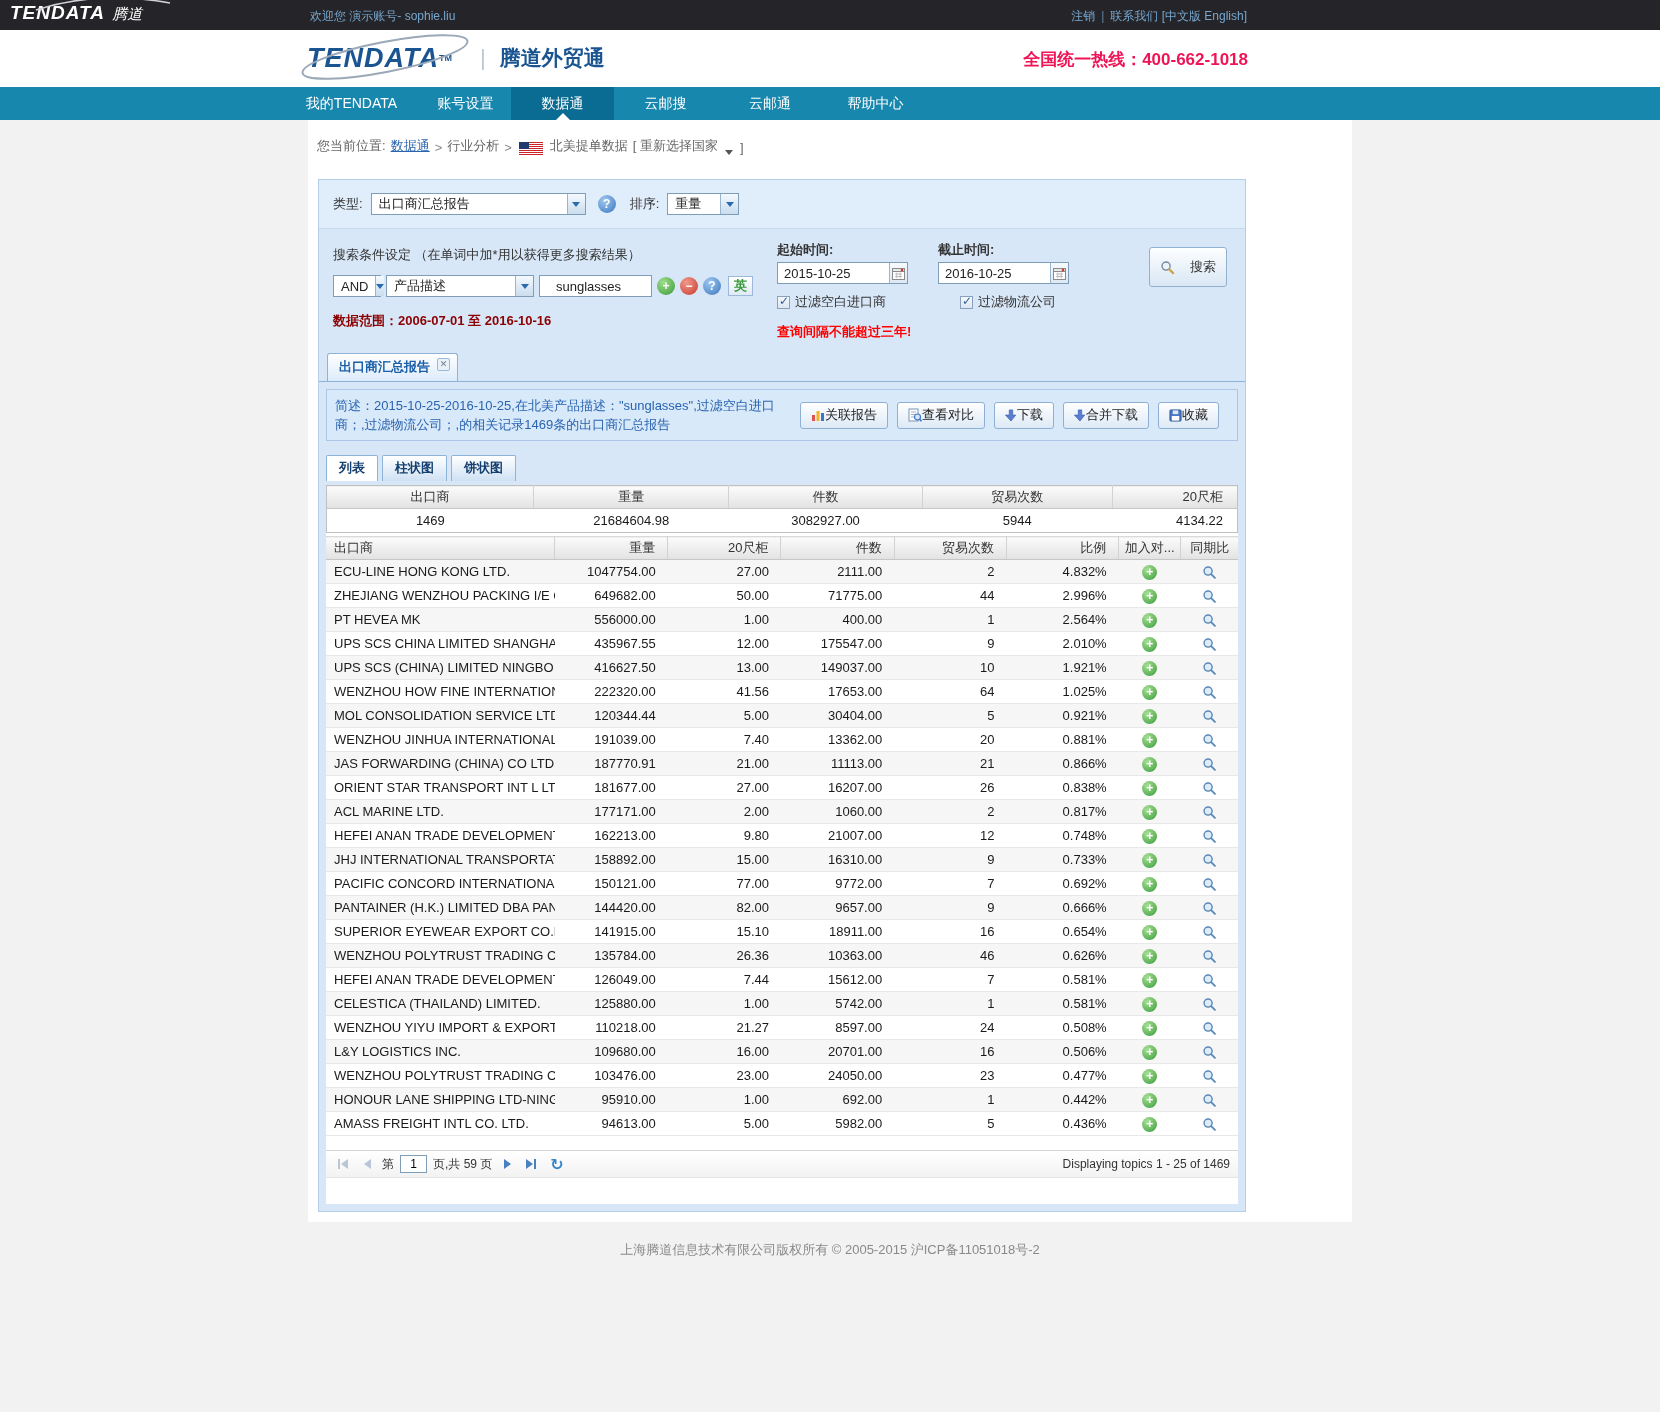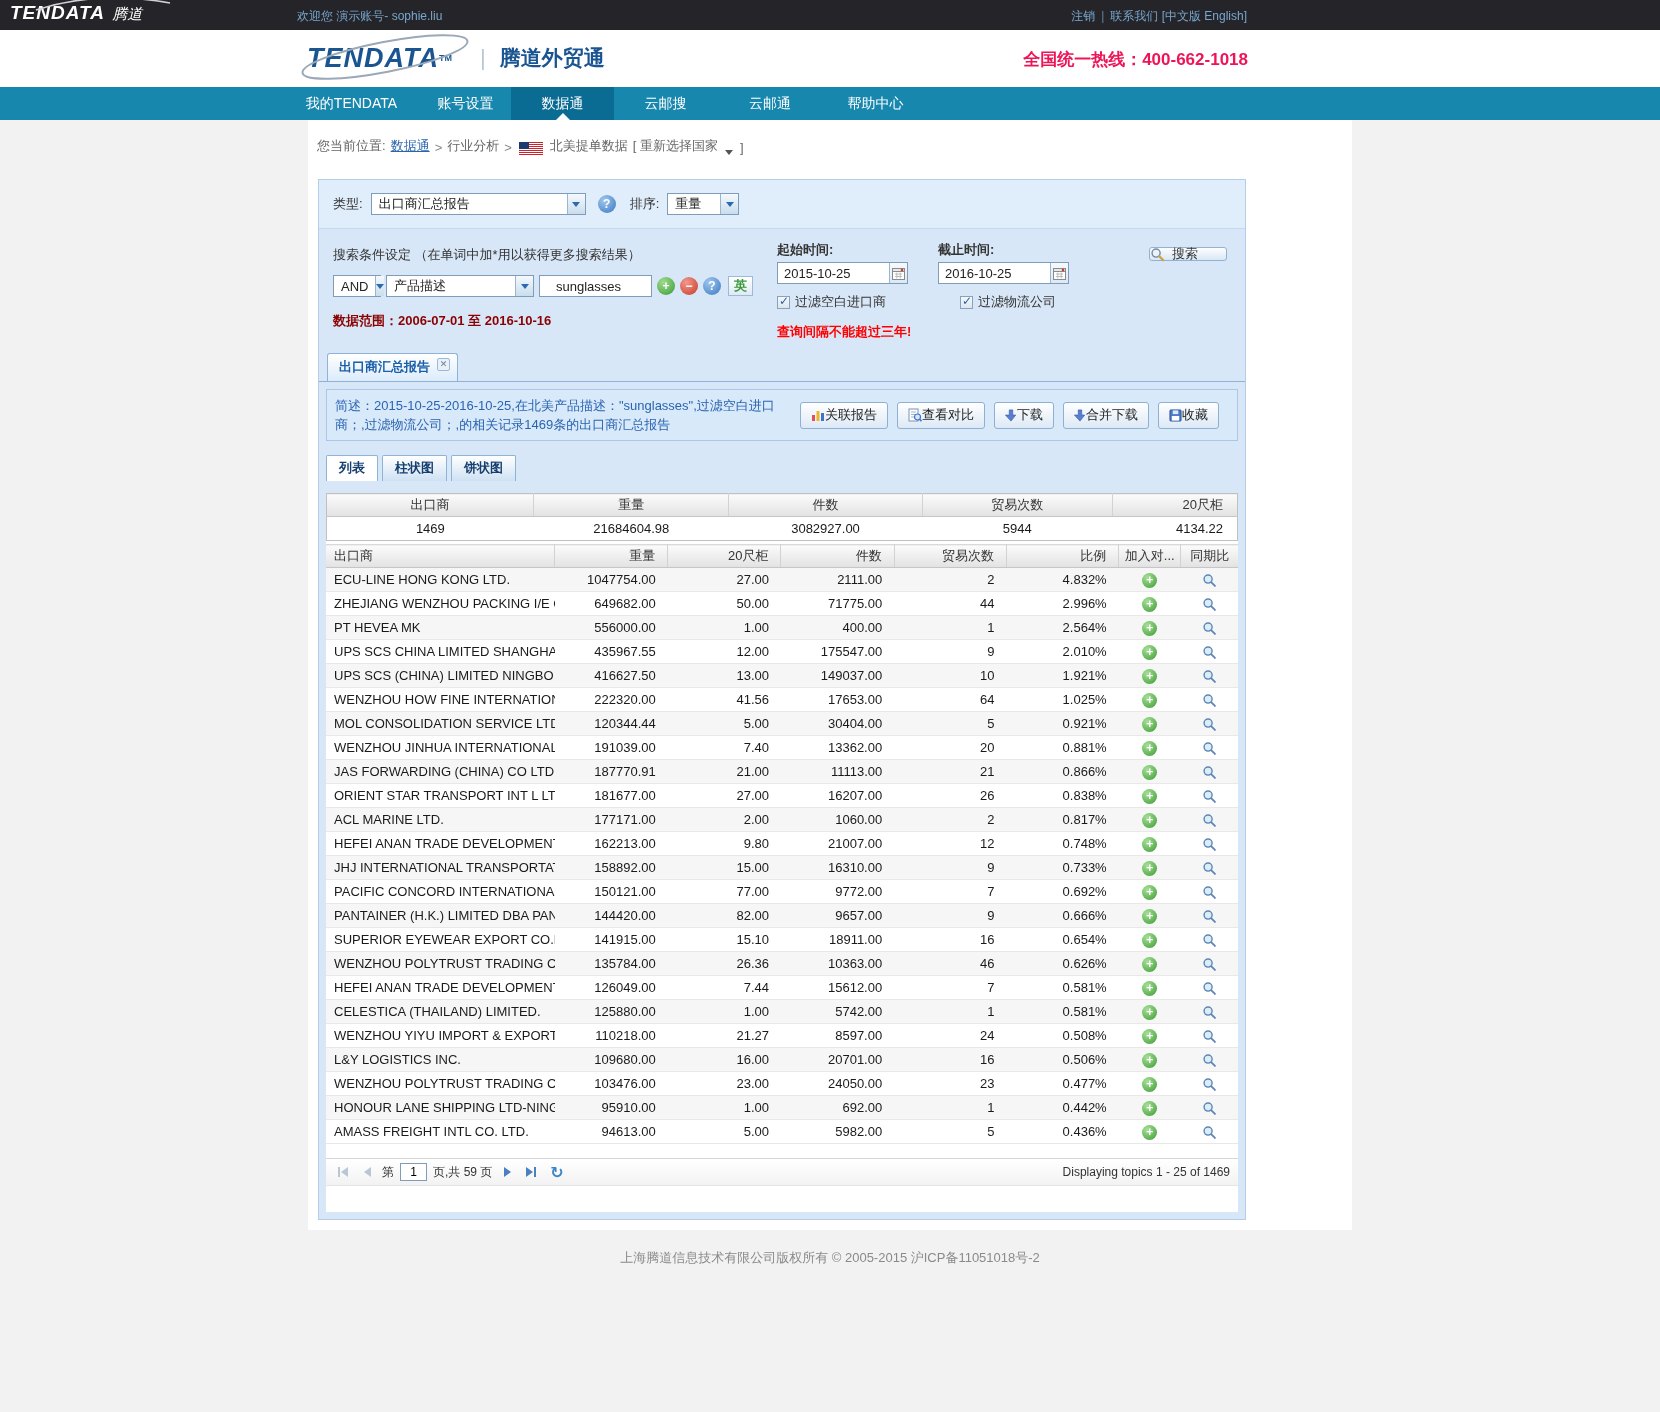--- a/index.html
+++ b/index.html
@@ -5,21 +5,21 @@
   * { box-sizing: border-box; margin: 0; padding: 0; }
   body { width: 1660px; min-height: 1412px; background: #f2f2f2;
          font-family: "Liberation Sans", "DejaVu Sans", sans-serif; color:#333; }
 
   
   .topbar { height: 30px; background: #252428; position: relative; font-size: 12px; }
   .topbar .tb-logo { position:absolute; left:10px; top:2px; color:#fff; white-space:nowrap; }
   .tb-logo .tb-brand { font-style: italic; font-weight: 900; font-size: 19px; letter-spacing: 1px; }
   .tb-logo .tb-cn { font-size: 15px; font-style: italic; margin-left: 4px; }
   .tb-logo svg { position:absolute; left:18px; top:-4px; }
-  .topbar .tb-welcome { position:absolute; left:297px; top:8px; color:#76a7cf; }
+  .topbar .tb-welcome { position:absolute; left:310px; top:8px; color:#76a7cf; }
   .topbar .tb-links { position:absolute; right:413px; top:8px; color:#76a7cf; }
   .tb-links a { color:#76a7cf; text-decoration:none; cursor:pointer; }
   .tb-links .sep { margin:0 6px; color:#5e86a8; }
 
   
   .header { height: 57px; background: #fff; position: relative; }
   .hd-logo { position:absolute; left:305px; top:9px; display:flex; align-items:center; }
   .hd-brand-wrap { position:relative; padding:4px 10px 2px 2px; }
   .hd-brand-wrap svg { position:absolute; left:-8px; top:-7px; }
   .hd-brand { font-style: italic; font-weight: 900; font-size: 27px; color:#1a5592; letter-spacing:1px; }
@@ -75,39 +75,39 @@
   .date-group label { font-weight:bold; color:#333; display:block; margin-bottom:3px; }
   .date-box { width:131px; height:22px; background:#fff; border:1px solid #7f9db9; display:flex; align-items:center; }
   .date-box .dval { flex:1; padding-left:6px; font-size:13px; color:#222; }
   .cal-btn { width:18px; height:20px; display:flex; align-items:center; justify-content:center; cursor:pointer; background:linear-gradient(#f7fafd,#dce8f2); border-left:1px solid #9ab5cf; }
   .chk-row { display:flex; gap:74px; margin-top:9px; }
   .chk { display:flex; align-items:center; gap:5px; cursor:pointer; }
   .chk .box { width:13px; height:13px; border:1px solid #8ba0bc; background:linear-gradient(#f4f8fb,#dce6f0); position:relative; }
   .chk .box::after { content:"✓"; position:absolute; left:1px; top:-3px; color:#2d5fa0; font-size:12px; font-weight:bold; }
   .warn { color:#f00; font-weight:bold; margin-top:12px; }
   .search-col { position:absolute; right:18px; top:18px; }
-  .search-btn { width:78px; height:14px; border:1px solid #93b2d0; border-radius:3px; background:linear-gradient(#fdfeff,#d9e7f5);
-    display:flex; align-items:center; gap:7px; font-size:13px; color:#333; cursor:pointer; }
+  .search-btn { width:78px; height:40px; border:1px solid #93b2d0; border-radius:3px; background:linear-gradient(#fdfeff,#d9e7f5);
+    display:flex; align-items:center; justify-content:center; gap:15px; font-size:13px; color:#333; cursor:pointer; }
 
   
   .tabstrip { border-bottom:1px solid #8fb3d6; padding:6px 8px 0; display:flex; }
   .rpt-tab { background:linear-gradient(#ffffff,#dcebfb); border:1px solid #8fb3d6; border-bottom:none; border-radius:3px 3px 0 0;
     padding:4px 7px 5px 11px; font-weight:bold; color:#1a5fa8; font-size:13px; display:flex; align-items:flex-start; gap:7px; cursor:pointer; }
   .tab-x { width:13px; height:13px; border:1px solid #9db9d9; border-radius:2px; background:#e8f0f8; color:#6b7f95;
     font-size:9px; line-height:11px; text-align:center; font-weight:normal; cursor:pointer; }
 
   
   .summary-bar { margin:7px; border:1px solid #abc7e5; background:#d8e9fa; padding:6px 8px; display:flex; align-items:center; }
   .summary-text { width:452px; color:#2a64b0; font-size:13px; line-height:19px; }
   .actions { display:flex; gap:9px; margin-left:13px; }
   .act-btn { height:27px; padding:0 10px; border:1px solid #8fb0d3; border-radius:3px; background:linear-gradient(#ffffff,#dde9f6);
     font-size:13px; color:#222; display:flex; align-items:center; cursor:pointer; white-space:nowrap; }
 
   
-  .view-tabs { padding:7px 7px 12px; display:flex; gap:4px; }
+  .view-tabs { padding:7px 7px 4px; display:flex; gap:4px; }
   .view-tab { padding:3px 12px 4px; border:1px solid #8fb3d6; border-bottom:none; border-radius:2px 2px 0 0;
     background:linear-gradient(#ffffff,#cfe1f3); font-weight:bold; font-size:13px; color:#153f6f; cursor:pointer; }
   .view-tab.active { background:#fff; }
   .results { margin:0 7px 7px; background:#fff; padding-bottom:26px; }
 
   table { border-collapse: collapse; table-layout: fixed; width:912px; font-size:13px; }
   .totals { border:1px solid #c0c0c0; }
   th { height:23px; background:linear-gradient(#fbfbfb,#e2e2e2); border-right:1px solid #d2d2d2; border-bottom:1px solid #c6c6c6;
       font-weight:normal; color:#333; }
   th:last-child { border-right:none; }

